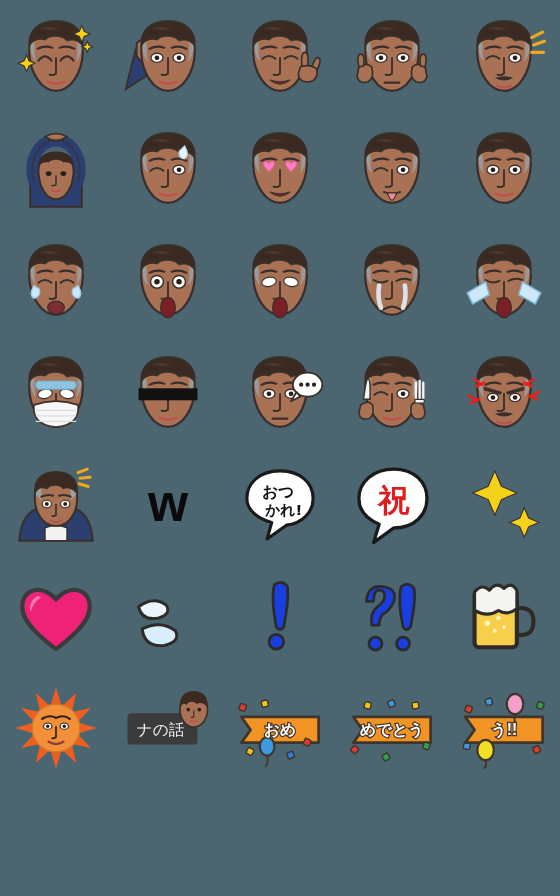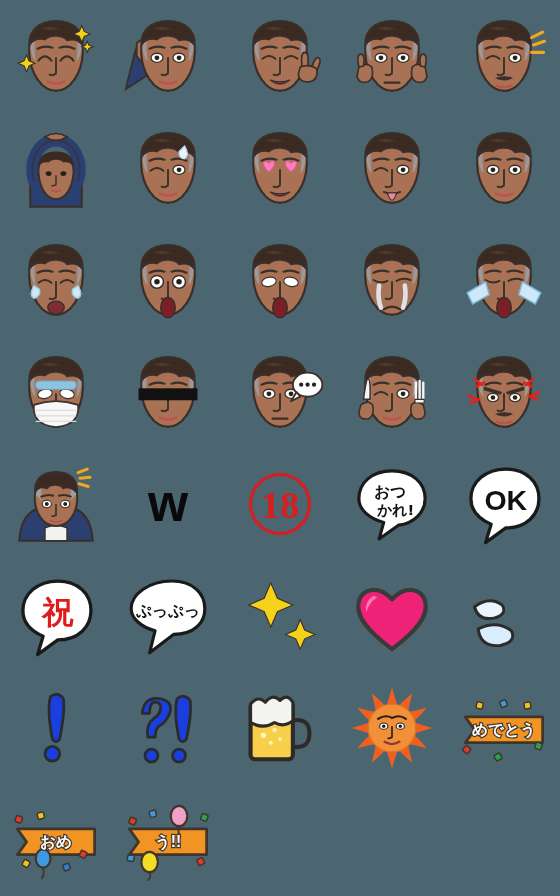--- a/index.html
+++ b/index.html
@@ -576,58 +576,34 @@
     </svg>
       </div>
     </div>
     <div class="cell" title="Black letter w (laughter)">
       <div>
     <svg class="sticker" viewBox="0 0 100 100" xmlns="http://www.w3.org/2000/svg">
       <text x="50" y="68" text-anchor="middle" font-family="'Liberation Sans',sans-serif" font-size="56" font-weight="bold" fill="#0a0a0a">w</text>
     </svg>
       </div>
     </div>
-    <div class="cell" title="Red 18 rating stamp">
-      <div>
-    <svg class="sticker" viewBox="0 0 100 100" xmlns="http://www.w3.org/2000/svg">
-      <circle cx="50" cy="50" r="32" fill="none" stroke="#d81f1f" stroke-width="3.4"></circle>
-      <text x="50" y="65" text-anchor="middle" font-family="'Liberation Serif',serif" font-size="42" font-weight="bold" fill="#d81f1f">18</text>
-    </svg>
-      </div>
-    </div>
     <div class="cell" title="Speech bubble otsukare">
       <div>
     <svg class="sticker" viewBox="0 0 100 100" xmlns="http://www.w3.org/2000/svg">
       <path d="M50 14 C72 14 86 27 86 44 C86 59 74 71 57 73 L36 88 L41 70 C25 66 14 56 14 44 C14 27 28 14 50 14z" fill="#ffffff" stroke="#1a1a1a" stroke-width="3.4" stroke-linejoin="round"></path>
       <text x="48" y="42" text-anchor="middle" font-family="'DejaVu Sans',sans-serif" font-size="17" font-weight="bold" fill="#111">おつ</text>
       <text x="54" y="62" text-anchor="middle" font-family="'DejaVu Sans',sans-serif" font-size="16" font-weight="bold" fill="#111">かれ!</text>
     </svg>
       </div>
     </div>
-    <div class="cell" title="Speech bubble OK">
-      <div>
-    <svg class="sticker" viewBox="0 0 100 100" xmlns="http://www.w3.org/2000/svg">
-      <path d="M52 12 C74 12 88 26 88 44 C88 62 74 76 52 76 L30 92 L36 72 C22 66 14 56 14 44 C14 26 30 12 52 12z" fill="#ffffff" stroke="#1a1a1a" stroke-width="3.6" stroke-linejoin="round"></path>
-      <text x="52" y="56" text-anchor="middle" font-family="'Liberation Sans',sans-serif" font-size="31" font-weight="bold" fill="#111">OK</text>
-    </svg>
-      </div>
-    </div>
     <div class="cell" title="Speech bubble celebration kanji">
       <div>
     <svg class="sticker" viewBox="0 0 100 100" xmlns="http://www.w3.org/2000/svg">
       <path d="M52 12 C74 12 88 26 88 44 C88 62 74 76 52 76 L30 92 L36 72 C22 66 14 56 14 44 C14 26 30 12 52 12z" fill="#ffffff" stroke="#1a1a1a" stroke-width="3.6" stroke-linejoin="round"></path>
       <text x="52" y="58" text-anchor="middle" font-family="'DejaVu Sans',sans-serif" font-size="34" font-weight="bold" fill="#e01b1b">祝</text>
-    </svg>
-      </div>
-    </div>
-    <div class="cell" title="Speech bubble puppu">
-      <div>
-    <svg class="sticker" viewBox="0 0 100 100" xmlns="http://www.w3.org/2000/svg">
-      <path d="M54 12 C78 12 90 26 90 42 C90 58 78 70 56 70 L30 90 L36 66 C20 62 10 52 10 42 C10 26 30 12 54 12z" fill="#ffffff" stroke="#1a1a1a" stroke-width="3.4" stroke-linejoin="round"></path>
-      <text x="50" y="50" text-anchor="middle" font-family="'DejaVu Sans',sans-serif" font-size="17" font-weight="bold" fill="#111">ぷっぷっ</text>
     </svg>
       </div>
     </div>
     <div class="cell" title="Pair of yellow sparkles">
       <div>
     <svg class="sticker" viewBox="0 0 100 100" xmlns="http://www.w3.org/2000/svg">
       <path d="M40 14 L47.2 30.8 L64 38 L47.2 45.2 L40 62 L32.8 45.2 L16 38 L32.8 30.8z" fill="#f5d21a" stroke="#3a2f2a" stroke-width="1.2"></path>
       <path d="M72 54 L76.8 65.2 L88 70 L76.8 74.8 L72 86 L67.2 74.8 L56 70 L67.2 65.2z" fill="#f5d21a" stroke="#3a2f2a" stroke-width="1.2"></path>
     </svg>
       </div>
@@ -701,47 +677,61 @@
       <path d="M50 39 q8 -4 15 1" stroke="#2a2018" stroke-width="2.4" fill="none" stroke-linecap="round"></path>
       <ellipse cx="41" cy="48" rx="4.5" ry="3.4" fill="#fff" stroke="#2a2018" stroke-width="1.2"></ellipse>
       <ellipse cx="59" cy="48" rx="4.5" ry="3.4" fill="#fff" stroke="#2a2018" stroke-width="1.2"></ellipse>
       <circle cx="41" cy="48" r="1.9" fill="#2a2018"></circle>
       <circle cx="59" cy="48" r="1.9" fill="#2a2018"></circle>
       <path d="M50 48 L50 60 q-3 2 -5 1" stroke="#2a2018" stroke-width="1.8" fill="none"></path>
       <path d="M42 65 q8 5 16 0" stroke="#8e3a3a" stroke-width="2.6" fill="none" stroke-linecap="round"></path>
     </svg>
       </div>
     </div>
-    <div class="cell" title="Orange banner omedetou part 2">
-      <div>
-  <svg class="sticker" viewBox="0 0 100 100" xmlns="http://www.w3.org/2000/svg">
-    <rect x="20" y="22" width="7" height="7" rx="1.5" fill="#f0c31e" stroke="#3f352c" stroke-width="1.6" transform="rotate(15 23.5 25.5)"></rect>
-          <rect x="46" y="20" width="7" height="7" rx="1.5" fill="#3d9ae0" stroke="#3f352c" stroke-width="1.6" transform="rotate(-25 49.5 23.5)"></rect>
-          <rect x="6" y="70" width="7" height="7" rx="1.5" fill="#e03a2a" stroke="#3f352c" stroke-width="1.6" transform="rotate(40 9.5 73.5)"></rect>
-    <path d="M8 38 L92 38 L92 66 L8 66 L18 52z" fill="#f29423" stroke="#3f352c" stroke-width="3" stroke-linejoin="round"></path>
-
-    <text x="50" y="58" font-family="'Liberation Sans',sans-serif" font-size="17" font-weight="bold" fill="#ffffff" stroke="#3f352c" stroke-width="2.6" paint-order="stroke" text-anchor="middle">めでとう</text>
-    <rect x="72" y="22" width="7" height="7" rx="1.5" fill="#f0c31e" stroke="#3f352c" stroke-width="1.6" transform="rotate(-10 75.5 25.5)"></rect>
-          <rect x="84" y="66" width="7" height="7" rx="1.5" fill="#2f9e4f" stroke="#3f352c" stroke-width="1.6" transform="rotate(20 87.5 69.5)"></rect>
-          <rect x="40" y="78" width="7" height="7" rx="1.5" fill="#2f9e4f" stroke="#3f352c" stroke-width="1.6" transform="rotate(-30 43.5 81.5)"></rect>
-  </svg>
+    <div class="cell" title="Dark label na no hanashi w/ face">
+      <div>
+    <svg class="sticker" viewBox="0 0 100 100" xmlns="http://www.w3.org/2000/svg">
+      <rect x="6" y="34" width="76" height="34" rx="4" fill="#3b3b3b"></rect>
+      <text x="42" y="58" text-anchor="middle" font-family="'DejaVu Sans',sans-serif" font-size="17" fill="#f5f5f5">ナの話</text>
+      <ellipse cx="78" cy="30" rx="15" ry="19" fill="#a97254" stroke="#3a2f2a" stroke-width="1.8"></ellipse>
+      <path d="M78 10 C90 10 94 18 93 28 C89 22 84 22 81 24 C78 20 72 21 70 25 C67 22 65 24 63 28 C62 18 66 10 78 10z" fill="#3b2a22"></path>
+      <circle cx="72" cy="30" r="2" fill="#2a2018"></circle>
+      <circle cx="84" cy="30" r="2" fill="#2a2018"></circle>
+      <path d="M78 31 L78 38 q-2 1 -3 0" stroke="#3a2f2a" stroke-width="1.3" fill="none"></path>
+      <path d="M74 42 q4 2 8 0" stroke="#c0504d" stroke-width="1.8" fill="none"></path>
+    </svg>
       </div>
     </div>
     <div class="cell" title="Orange banner omedetou part 1">
       <div>
   <svg class="sticker" viewBox="0 0 100 100" xmlns="http://www.w3.org/2000/svg">
     <rect x="6" y="24" width="7" height="7" rx="1.5" fill="#e03a2a" stroke="#3f352c" stroke-width="1.6" transform="rotate(20 9.5 27.5)"></rect>
           <rect x="30" y="20" width="7" height="7" rx="1.5" fill="#f0c31e" stroke="#3f352c" stroke-width="1.6" transform="rotate(-15 33.5 23.5)"></rect>
           <rect x="14" y="72" width="7" height="7" rx="1.5" fill="#f0c31e" stroke="#3f352c" stroke-width="1.6" transform="rotate(30 17.5 75.5)"></rect>
     <path d="M8 38 L92 38 L92 66 L8 66 L18 52z" fill="#f29423" stroke="#3f352c" stroke-width="3" stroke-linejoin="round"></path>
     <ellipse cx="36" cy="70" rx="8" ry="10" fill="#3d9ae0" stroke="#3f352c" stroke-width="2.4"></ellipse>
        <path d="M36 80 q2 8 -2 12" stroke="#3f352c" stroke-width="2" fill="none"></path>
     <text x="50" y="58" font-family="'Liberation Sans',sans-serif" font-size="17" font-weight="bold" fill="#ffffff" stroke="#3f352c" stroke-width="2.6" paint-order="stroke" text-anchor="middle">おめ</text>
     <rect x="76" y="62" width="7" height="7" rx="1.5" fill="#e03a2a" stroke="#3f352c" stroke-width="1.6" transform="rotate(25 79.5 65.5)"></rect>
           <rect x="58" y="76" width="7" height="7" rx="1.5" fill="#2a7ee0" stroke="#3f352c" stroke-width="1.6" transform="rotate(-20 61.5 79.5)"></rect>
+  </svg>
+      </div>
+    </div>
+    <div class="cell" title="Orange banner omedetou part 2">
+      <div>
+  <svg class="sticker" viewBox="0 0 100 100" xmlns="http://www.w3.org/2000/svg">
+    <rect x="20" y="22" width="7" height="7" rx="1.5" fill="#f0c31e" stroke="#3f352c" stroke-width="1.6" transform="rotate(15 23.5 25.5)"></rect>
+          <rect x="46" y="20" width="7" height="7" rx="1.5" fill="#3d9ae0" stroke="#3f352c" stroke-width="1.6" transform="rotate(-25 49.5 23.5)"></rect>
+          <rect x="6" y="70" width="7" height="7" rx="1.5" fill="#e03a2a" stroke="#3f352c" stroke-width="1.6" transform="rotate(40 9.5 73.5)"></rect>
+    <path d="M8 38 L92 38 L92 66 L8 66 L18 52z" fill="#f29423" stroke="#3f352c" stroke-width="3" stroke-linejoin="round"></path>
+
+    <text x="50" y="58" font-family="'Liberation Sans',sans-serif" font-size="17" font-weight="bold" fill="#ffffff" stroke="#3f352c" stroke-width="2.6" paint-order="stroke" text-anchor="middle">めでとう</text>
+    <rect x="72" y="22" width="7" height="7" rx="1.5" fill="#f0c31e" stroke="#3f352c" stroke-width="1.6" transform="rotate(-10 75.5 25.5)"></rect>
+          <rect x="84" y="66" width="7" height="7" rx="1.5" fill="#2f9e4f" stroke="#3f352c" stroke-width="1.6" transform="rotate(20 87.5 69.5)"></rect>
+          <rect x="40" y="78" width="7" height="7" rx="1.5" fill="#2f9e4f" stroke="#3f352c" stroke-width="1.6" transform="rotate(-30 43.5 81.5)"></rect>
   </svg>
       </div>
     </div>
     <div class="cell" title="Orange banner omedetou part 3">
       <div>
   <svg class="sticker" viewBox="0 0 100 100" xmlns="http://www.w3.org/2000/svg">
     <rect x="8" y="26" width="7" height="7" rx="1.5" fill="#e03a2a" stroke="#3f352c" stroke-width="1.6" transform="rotate(25 11.5 29.5)"></rect>
           <rect x="30" y="18" width="7" height="7" rx="1.5" fill="#3d9ae0" stroke="#3f352c" stroke-width="1.6" transform="rotate(-15 33.5 21.5)"></rect>
           <rect x="6" y="66" width="7" height="7" rx="1.5" fill="#3d9ae0" stroke="#3f352c" stroke-width="1.6" transform="rotate(10 9.5 69.5)"></rect>
     <path d="M8 38 L92 38 L92 66 L8 66 L18 52z" fill="#f29423" stroke="#3f352c" stroke-width="3" stroke-linejoin="round"></path>

